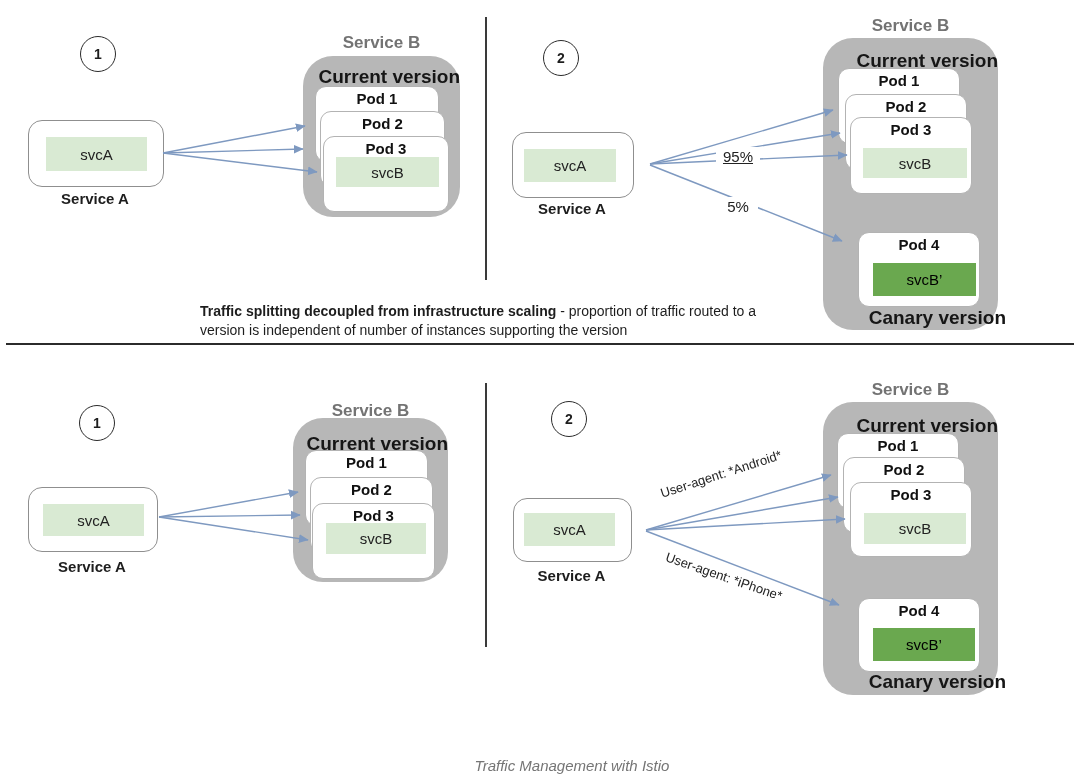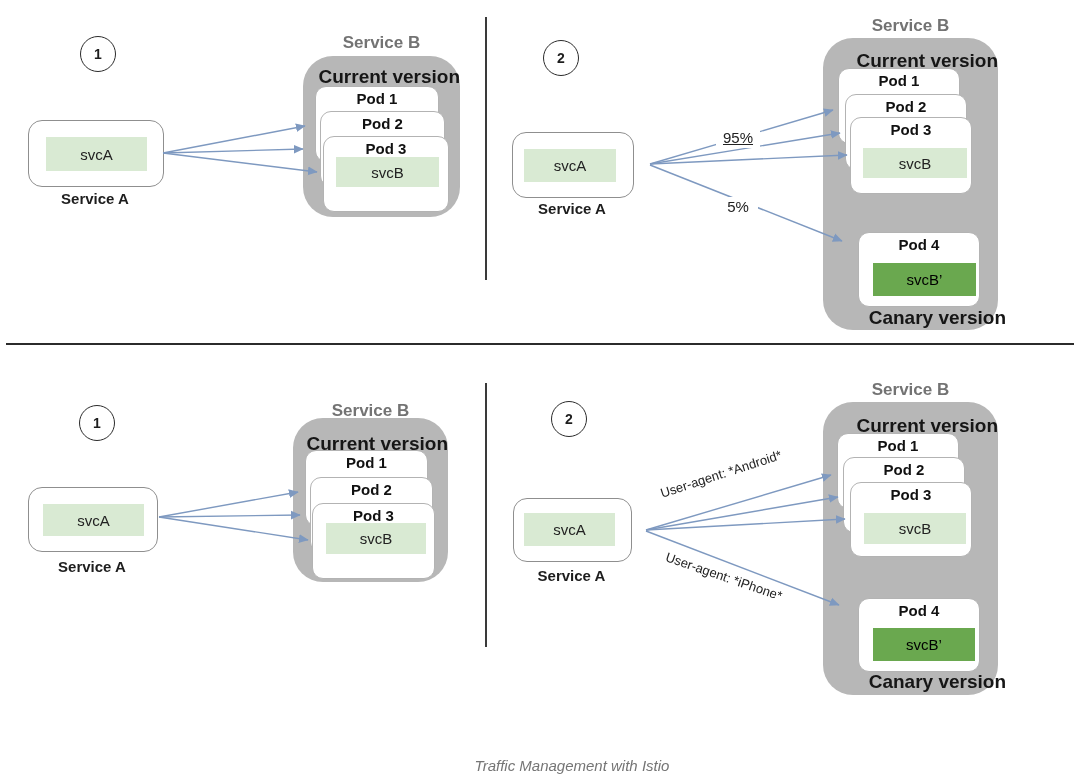--- a/index.html
+++ b/index.html
@@ -193,25 +193,28 @@
     <line x1="159" y1="517" x2="298" y2="492" stroke="#7e99c0" stroke-width="1.4" marker-end="url(#ah)"></line>
     <line x1="159" y1="517" x2="300" y2="515" stroke="#7e99c0" stroke-width="1.4" marker-end="url(#ah)"></line>
     <line x1="159" y1="517" x2="308" y2="540" stroke="#7e99c0" stroke-width="1.4" marker-end="url(#ah)"></line>
 
     <line x1="646" y1="530" x2="831" y2="475" stroke="#7e99c0" stroke-width="1.4" marker-end="url(#ah)"></line>
     <line x1="646" y1="530" x2="838" y2="497" stroke="#7e99c0" stroke-width="1.4" marker-end="url(#ah)"></line>
     <line x1="646" y1="530" x2="845" y2="519" stroke="#7e99c0" stroke-width="1.4" marker-end="url(#ah)"></line>
     <line x1="646" y1="531" x2="839" y2="605" stroke="#7e99c0" stroke-width="1.4" marker-end="url(#ah)"></line>
   </svg>
 
-  <div class="arrow-label abs lbl-layer" style="left:716px;top:128px;width:44px;text-decoration:underline;">95%</div>
+  <div class="arrow-label abs lbl-layer" style="left:716px;top:147px;width:44px;text-decoration:underline;">95%</div>
   <div class="arrow-label abs lbl-layer" style="left:718px;top:197px;width:40px;">5%</div>
   <div class="rot-label abs lbl-layer" style="left:661px;top:486px;transform:rotate(-18deg);">User-agent: *Android*</div>
   <div class="rot-label abs lbl-layer" style="left:666px;top:549px;transform:rotate(19deg);">User-agent: *iPhone*</div>
 
   <div class="divider-v abs" style="left:485px;top:17px;height:263px;"></div>
   <div class="divider-v abs" style="left:485px;top:383px;height:264px;"></div>
   <div class="divider-h abs" style="left:6px;top:343px;width:1068px;"></div>
 
+  <div class="caption abs" style="left:200px;top:302px;width:585px;">
+    <b>Traffic splitting decoupled from infrastructure scaling</b><span> - proportion of traffic routed to a version is independent of number of instances supporting the version</span>
+  </div>
 
   <div class="footer-caption abs" style="left:0;top:757px;width:1080px;margin-left:32px;">Traffic Management with Istio</div>
 
 </div>
 
 </body></html>

